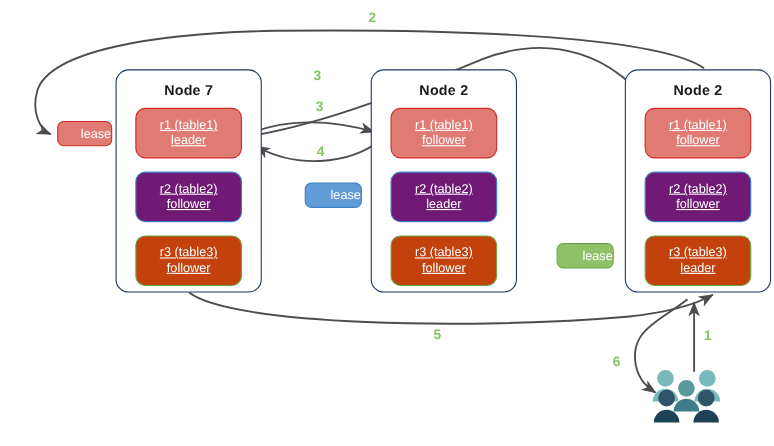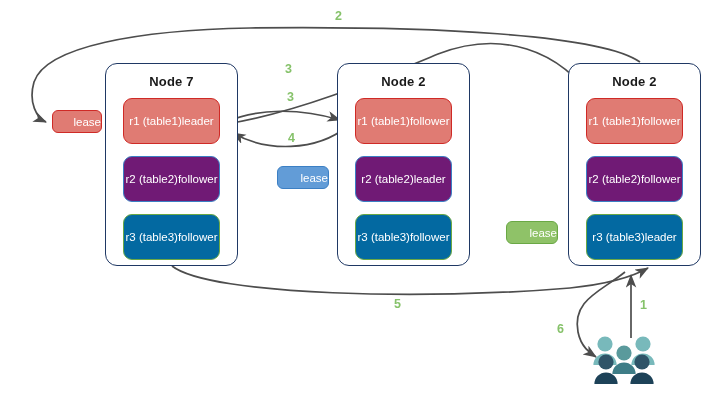--- a/index.html
+++ b/index.html
@@ -44,32 +44,33 @@
     letter-spacing: .2px;
   }
   .replica {
     position: absolute;
     left: 17px;
     right: 17px;
     height: 46px;
     border-radius: 9px;
     box-sizing: border-box;
     display: flex;
-    flex-direction: row;
+    flex-direction: column;
     align-items: center;
     justify-content: center;
     color: #ffffff;
     font-size: 11.5px;
     line-height: 14px;
     text-align: left;
+    text-decoration: underline;
   }
   .replica .rl { display: block; }
   .rep-red   { background: #e07b73; border: 1.6px solid #cf2a26; }
   .rep-blue  { background: #701a75; border: 1.6px solid #3b7fc4; }
-  .rep-green { background: #0369a1; border: 1.6px solid #6aa845; }
+  .rep-green { background: #c2410c; border: 1.6px solid #6aa845; }
 
   .lease {
     position: absolute;
     height: 23px;
     border-radius: 6px;
     box-sizing: border-box;
     display: flex;
     align-items: center;
     justify-content: flex-end;
     color: #ffffff;

